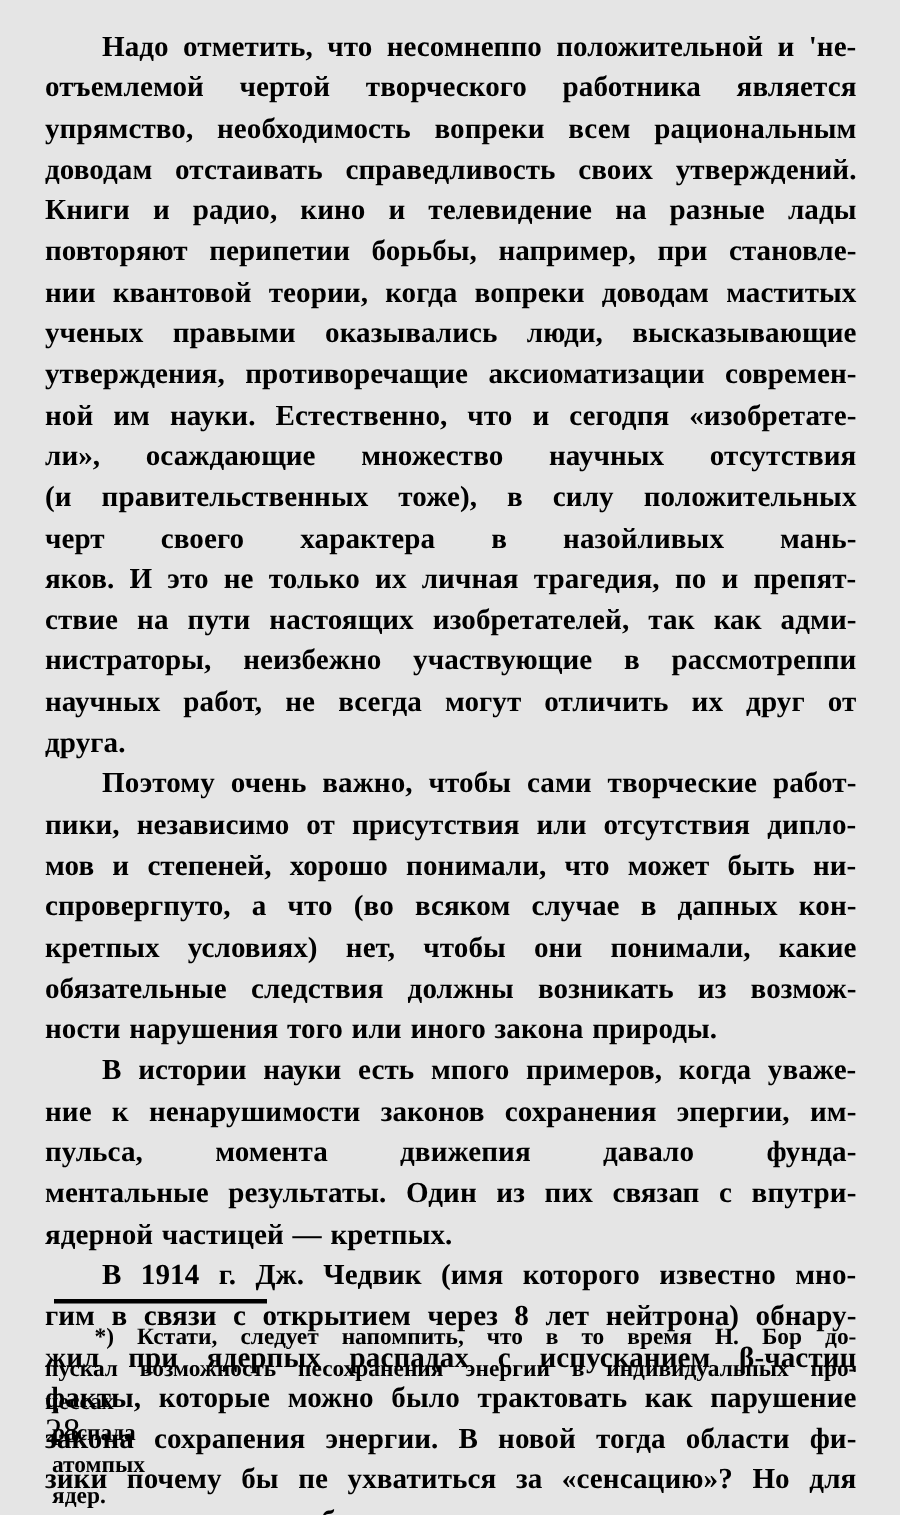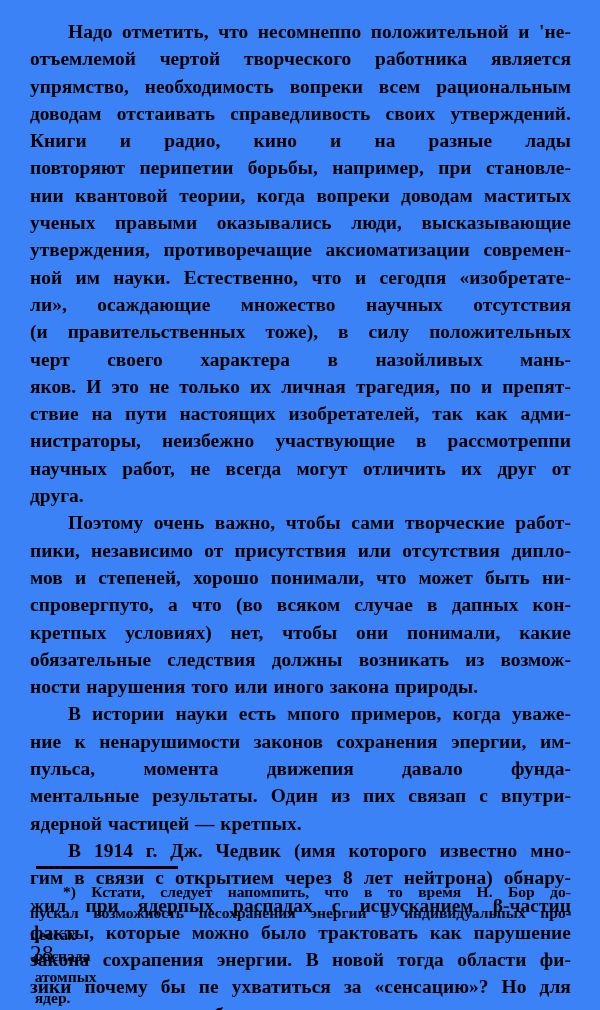--- a/index.html
+++ b/index.html
@@ -16,21 +16,21 @@
     font-family: "Liberation Serif", "DejaVu Serif", serif;
     color: #000000;
     -webkit-font-smoothing: none;
   }
 
   .page {
     position: absolute;
     left: 0; top: 0;
     width: 600px;
     height: 1010px;
-    background: #3b82f6;
+    background: #e5e5e5;
   }
 
   
   .textblock {
     position: absolute;
     left: 30px;
     top: 18px;
     width: 541px;
   }
 
@@ -105,21 +105,21 @@
 <body>
 
 <div class="page">
 
   <div class="textblock">
       <div>
         <div class="ln j ind"><span class="w">Надо</span><span class="w">отметить,</span><span class="w">что</span><span class="w">несомнеппо</span><span class="w">положительной</span><span class="w">и</span><span class="w">'не-</span></div>
         <div class="ln j"><span class="w">отъемлемой</span><span class="w">чертой</span><span class="w">творческого</span><span class="w">работника</span><span class="w">является</span></div>
         <div class="ln j"><span class="w">упрямство,</span><span class="w">необходимость</span><span class="w">вопреки</span><span class="w">всем</span><span class="w">рациональным</span></div>
         <div class="ln j"><span class="w">доводам</span><span class="w">отстаивать</span><span class="w">справедливость</span><span class="w">своих</span><span class="w">утверждений.</span></div>
-        <div class="ln j"><span class="w">Книги</span><span class="w">и</span><span class="w">радио,</span><span class="w">кино</span><span class="w">и</span><span class="w">на</span><span class="w">разные</span><span class="w">лады</span></div>
+        <div class="ln j"><span class="w">Книги</span><span class="w">и</span><span class="w">радио,</span><span class="w">кино</span><span class="w">и</span><span class="w">телевидение</span><span class="w">на</span><span class="w">разные</span><span class="w">лады</span></div>
         <div class="ln j"><span class="w">повторяют</span><span class="w">перипетии</span><span class="w">борьбы,</span><span class="w">например,</span><span class="w">при</span><span class="w">становле-</span></div>
         <div class="ln j"><span class="w">нии</span><span class="w">квантовой</span><span class="w">теории,</span><span class="w">когда</span><span class="w">вопреки</span><span class="w">доводам</span><span class="w">маститых</span></div>
         <div class="ln j"><span class="w">ученых</span><span class="w">правыми</span><span class="w">оказывались</span><span class="w">люди,</span><span class="w">высказывающие</span></div>
         <div class="ln j"><span class="w">утверждения,</span><span class="w">противоречащие</span><span class="w">аксиоматизации</span><span class="w">современ-</span></div>
         <div class="ln j"><span class="w">ной</span><span class="w">им</span><span class="w">науки.</span><span class="w">Естественно,</span><span class="w">что</span><span class="w">и</span><span class="w">сегодпя</span><span class="w">«изобретате-</span></div>
         <div class="ln j"><span class="w">ли»,</span><span class="w">осаждающие</span><span class="w">множество</span><span class="w">научных</span><span class="w">отсутствия</span></div>
         <div class="ln j"><span class="w">(и</span><span class="w">правительственных</span><span class="w">тоже),</span><span class="w">в</span><span class="w">силу</span><span class="w">положительных</span></div>
         <div class="ln j"><span class="w">черт</span><span class="w">своего</span><span class="w">характера</span><span class="w">в</span><span class="w">назойливых</span><span class="w">мань-</span></div>
         <div class="ln j"><span class="w">яков.</span><span class="w">И</span><span class="w">это</span><span class="w">не</span><span class="w">только</span><span class="w">их</span><span class="w">личная</span><span class="w">трагедия,</span><span class="w">пo</span><span class="w">и</span><span class="w">препят-</span></div>
         <div class="ln j"><span class="w">ствие</span><span class="w">на</span><span class="w">пути</span><span class="w">настоящих</span><span class="w">изобретателей,</span><span class="w">так</span><span class="w">как</span><span class="w">адми-</span></div>

